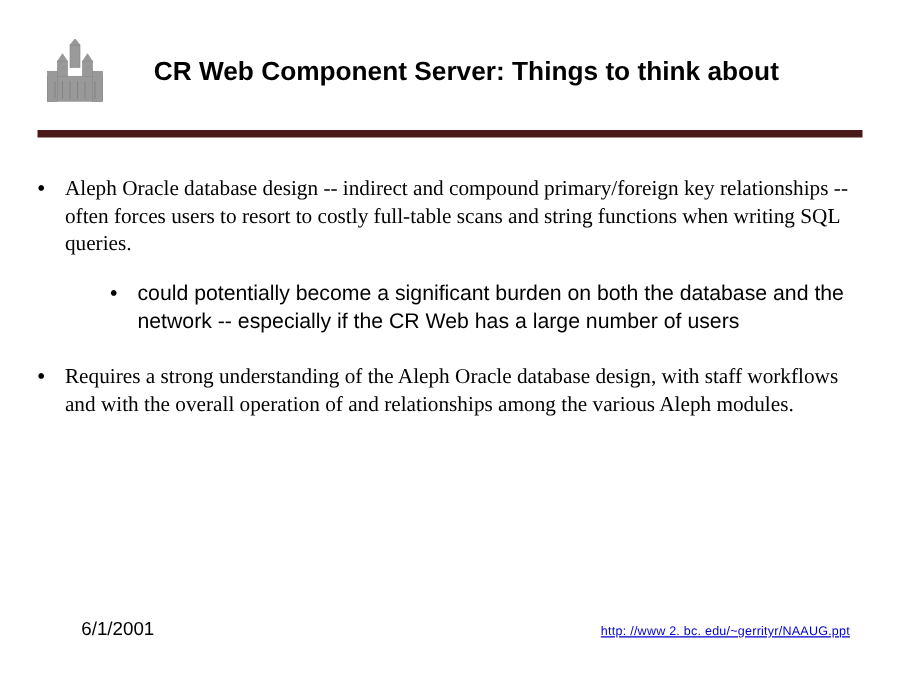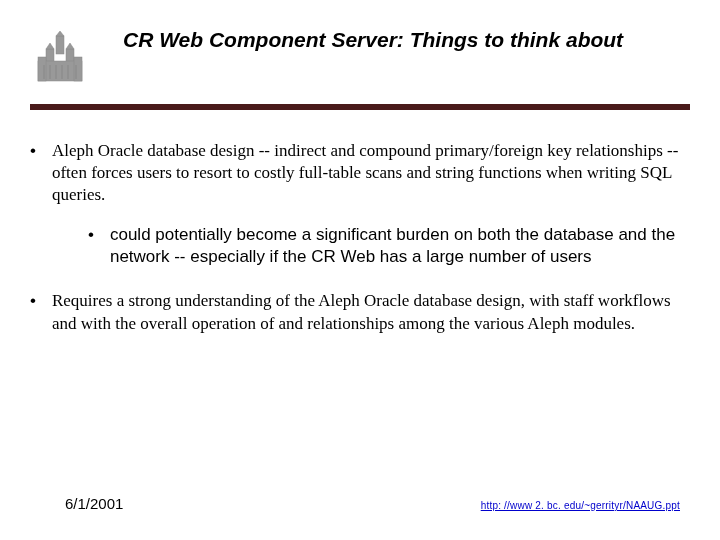--- a/index.html
+++ b/index.html
@@ -6,22 +6,22 @@
   body {
     width: 720px;
     height: 540px;
     background: #ffffff;
     font-family: Arial, Helvetica, sans-serif;
     position: relative;
     overflow: hidden;
   }
   .header {
     display: flex;
+    align-items: center;
     padding: 28px 20px 10px 25px;
-    font-style: italic;
   }
   .logo {
     width: 70px;
     height: 60px;
     display: flex;
     align-items: center;
     justify-content: center;
   }
   .logo svg { width: 60px; height: 55px; }
   .title {

